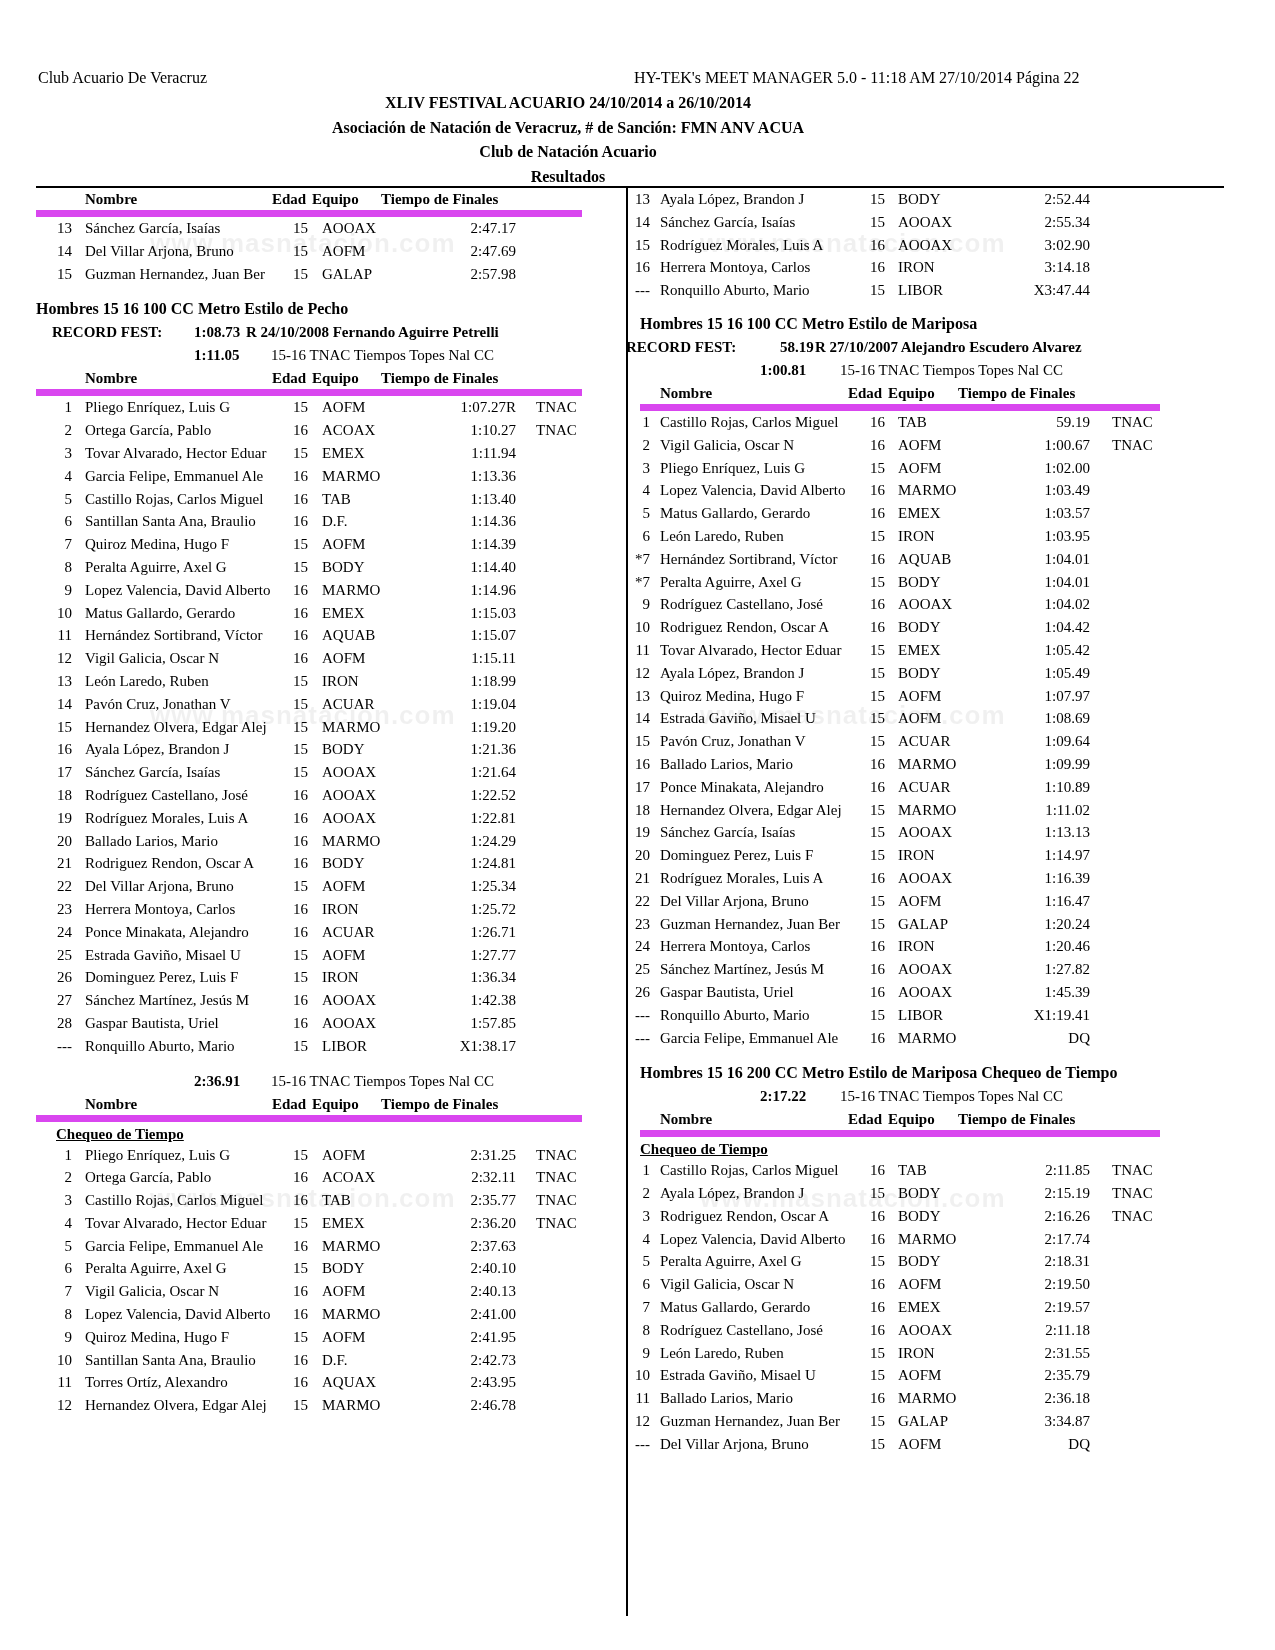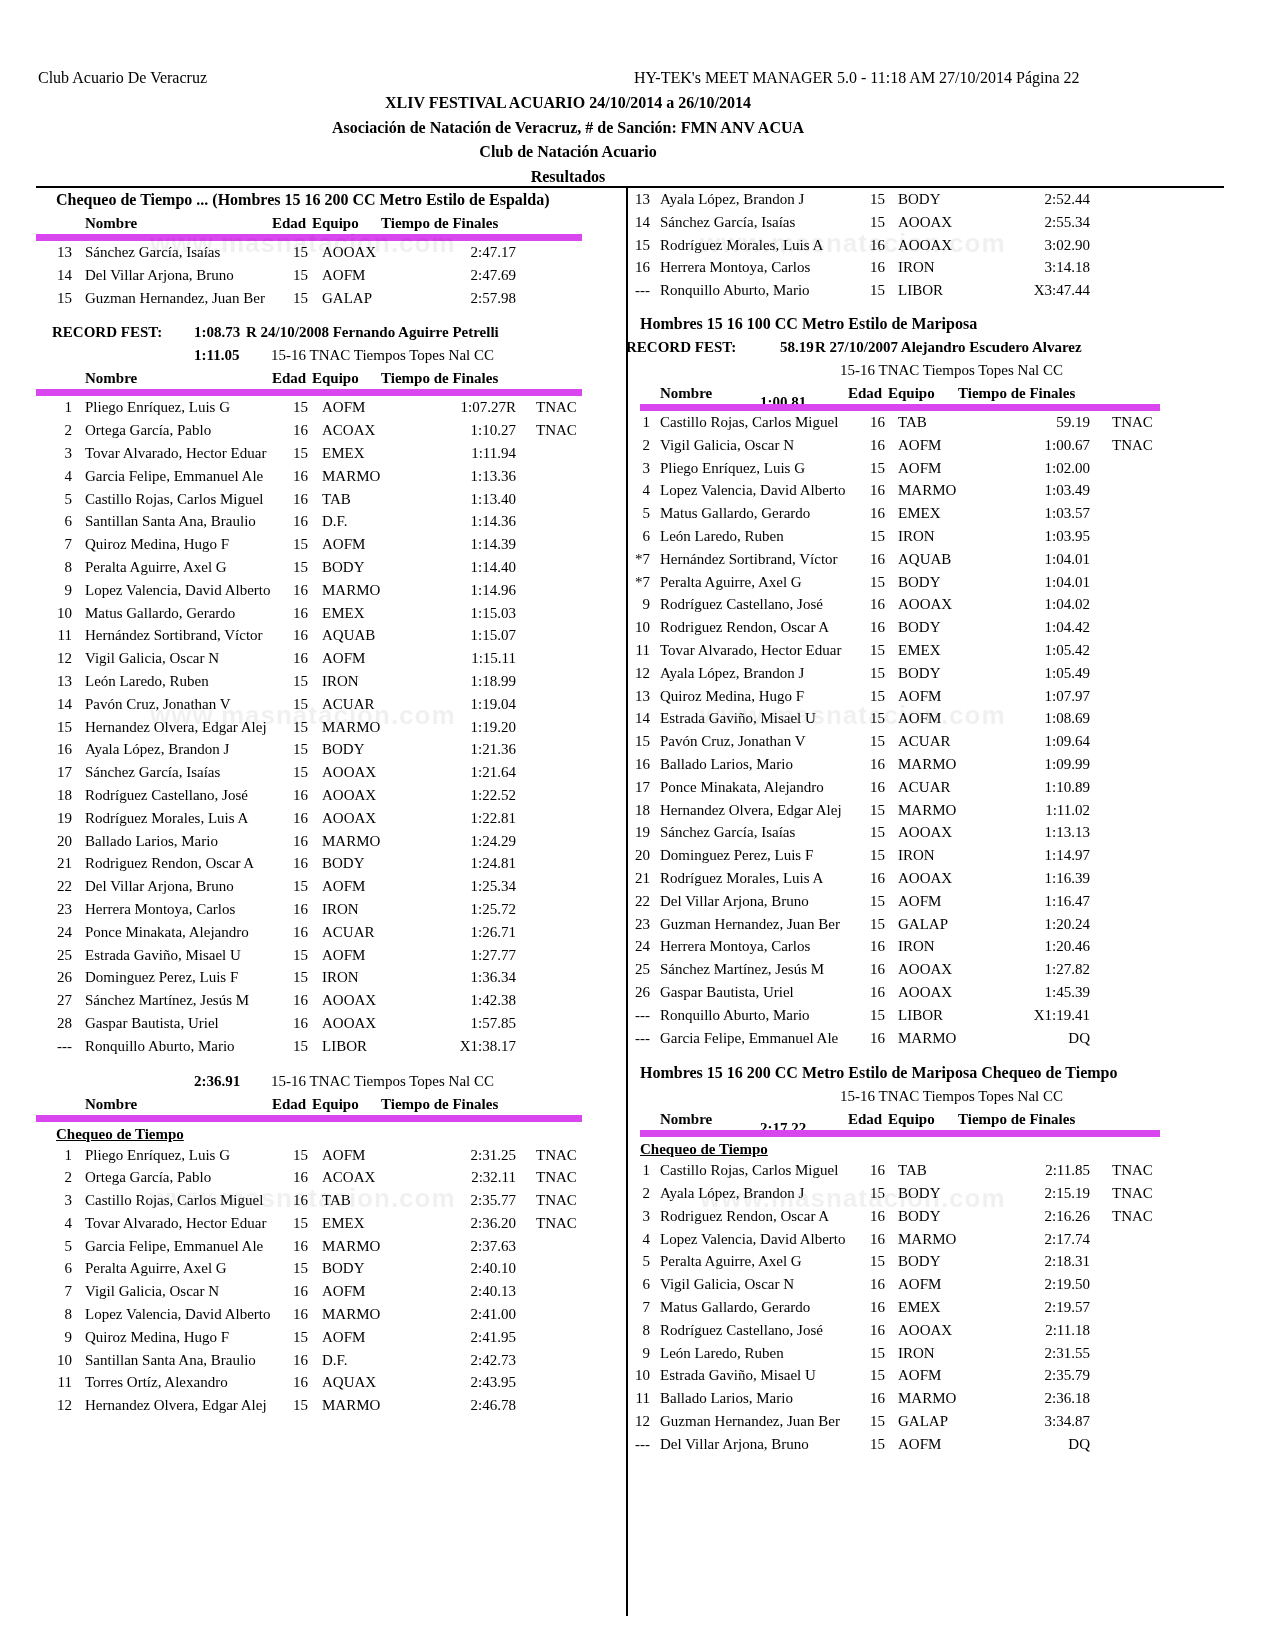--- a/index.html
+++ b/index.html
@@ -53,41 +53,40 @@
   .right .colhdr .c-name { left: 20px; }
   .right .colhdr .c-edad { left: 208px; }
   .right .colhdr .c-eq { left: 248px; }
   .right .colhdr .c-tm { left: 318px; }
   .right .colhdr { width: 520px; }
   .left .colhdr { width: 546px; }
   .right .ev-title { padding-left: 0; }
   .right .rec .lbl { left: -14px; }
   .right .rec .tm { left: 140px; }
   .right .rec .rest { left: 175px; }
-  .right .std .tm { left: 120px; margin-top: 32px; }
+  .right .std .tm { left: 120px; }
   .right .std .desc { left: 200px; }
   .right .sub { padding-left: 0; }
   .watermark { position: absolute; color: rgba(0,0,0,0.06); font-family: "Liberation Sans", sans-serif; font-weight: bold; font-size: 26px; letter-spacing: 1px; pointer-events: none; }
 </style>
 </head>
 <body>
 
 <div class="hdr-left">Club Acuario De Veracruz</div>
 <div class="hdr-right">HY-TEK's MEET MANAGER 5.0 - 11:18 AM  27/10/2014  Página 22</div>
 <div class="center-line t1">XLIV  FESTIVAL ACUARIO    24/10/2014 a 26/10/2014</div>
 <div class="center-line t2">Asociación de Natación de Veracruz, # de Sanción: FMN   ANV   ACUA</div>
 <div class="center-line t3">Club de Natación Acuario</div>
 <div class="center-line t4">Resultados</div>
 <div class="top-rule"></div>
 <div class="col-divider"></div>
 
 <div class="col left">
 
   <div class="event">
-    <div class="ev-title indent">Chequeo de Tiempo ...   (Hombres 15 16 200 CC Metro Estilo de Espalda)</div>
     <div class="colhdr">
       <span class="c-name">Nombre</span>
       <span class="c-edad">Edad</span>
       <span class="c-eq">Equipo</span>
       <span class="c-tm">Tiempo de Finales</span>
     </div>
     <div class="rows">
         <div class="row">
           <span class="pl">13</span>
           <span class="nm">Sánchez García, Isaías</span>
@@ -111,20 +110,21 @@
           <span class="tm-team">GALAP</span>
           <span class="tm">2:57.98</span>
           <span class="q"></span>
         </div>
       </div>
   </div>
 
   <div class="gap"></div>
 
   <div class="event">
+    <div class="ev-title">Hombres 15 16 100 CC Metro Estilo de Pecho</div>
     <div class="rec">
       <span class="lbl">RECORD FEST:</span>
       <span class="tm">1:08.73</span>
       <span class="rest">R 24/10/2008   Fernando Aguirre Petrelli</span>
     </div>
     <div class="std">
       <span class="tm">1:11.05</span>
       <span class="desc">15-16 TNAC Tiempos Topes Nal CC</span>
     </div>
     <div class="colhdr">

